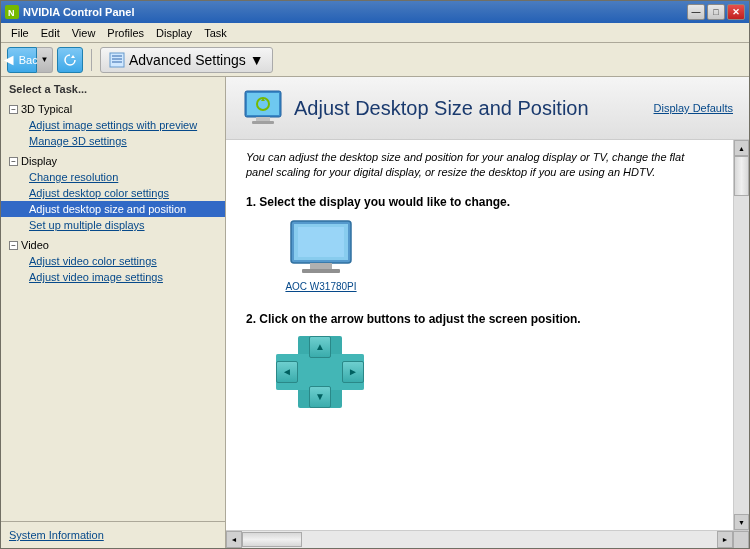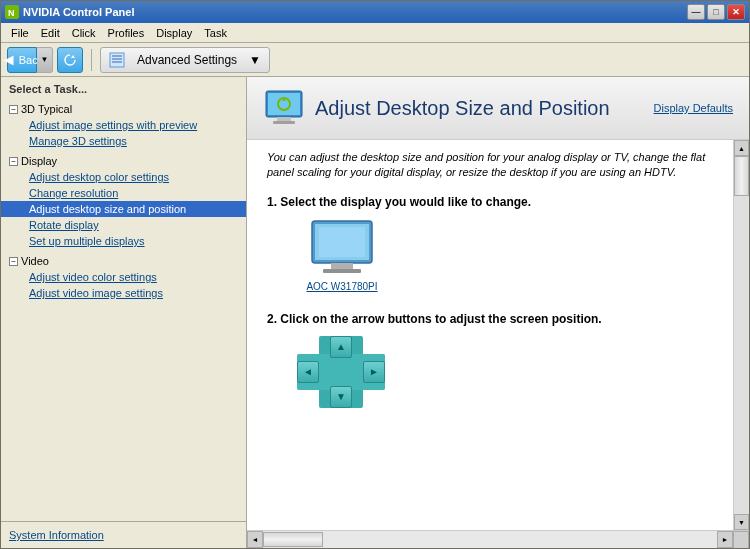--- a/index.html
+++ b/index.html
@@ -129,34 +129,34 @@
       justify-content: center;
       cursor: pointer;
       color: white;
       font-size: 14px;
     }
     .advanced-btn {
       background: linear-gradient(to bottom, #f5f5f5, #ddd);
       border: 1px solid #aaa;
       border-radius: 3px;
       padding: 3px 8px;
-      font-size: 12px;
-      cursor: pointer;
-      display: flex;
-      align-items: center;
-      gap: 12px;
+      font-size: 14px;
+      cursor: pointer;
+      display: flex;
+      align-items: center;
+      gap: 4px;
       height: 26px;
     }
     .content-area {
       display: flex;
       flex: 1;
       overflow: hidden;
     }
     .sidebar {
-      width: 246px;
+      width: 225px;
       background: #ece9d8;
       border-right: 1px solid #aca899;
       display: flex;
       flex-direction: column;
       overflow: hidden;
     }
     .sidebar-header {
       padding: 6px 8px 4px;
       font-size: 11px;
       font-weight: bold;
@@ -402,21 +402,21 @@
     <div class="title-buttons">
       <div class="title-btn">—</div>
       <div class="title-btn">□</div>
       <div class="title-btn close">✕</div>
     </div>
   </div>
 
   <div class="menu-bar">
     <span class="menu-item">File</span>
     <span class="menu-item">Edit</span>
-    <span class="menu-item">Click</span>
+    <span class="menu-item">View</span>
     <span class="menu-item">Profiles</span>
     <span class="menu-item">Display</span>
     <span class="menu-item">Task</span>
   </div>
 
   <div class="toolbar">
     <div class="nav-btn-group">
       <div class="nav-btn-back">
         <span style="font-size:16px;">◄</span>
         <span style="font-size:11px; margin-left:2px;">Back</span>
@@ -455,24 +455,23 @@
           </div>
           <div class="tree-child">Adjust image settings with preview</div>
           <div class="tree-child">Manage 3D settings</div>
         </div>
 
         <div class="tree-item">
           <div class="tree-category">
             <div class="expander">−</div>
             <span>Display</span>
           </div>
+          <div class="tree-child">Change resolution</div>
           <div class="tree-child">Adjust desktop color settings</div>
-          <div class="tree-child">Change resolution</div>
           <div class="tree-child active">Adjust desktop size and position</div>
-          <div class="tree-child">Rotate display</div>
           <div class="tree-child">Set up multiple displays</div>
         </div>
 
         <div class="tree-item">
           <div class="tree-category">
             <div class="expander">−</div>
             <span>Video</span>
           </div>
           <div class="tree-child">Adjust video color settings</div>
           <div class="tree-child">Adjust video image settings</div>

